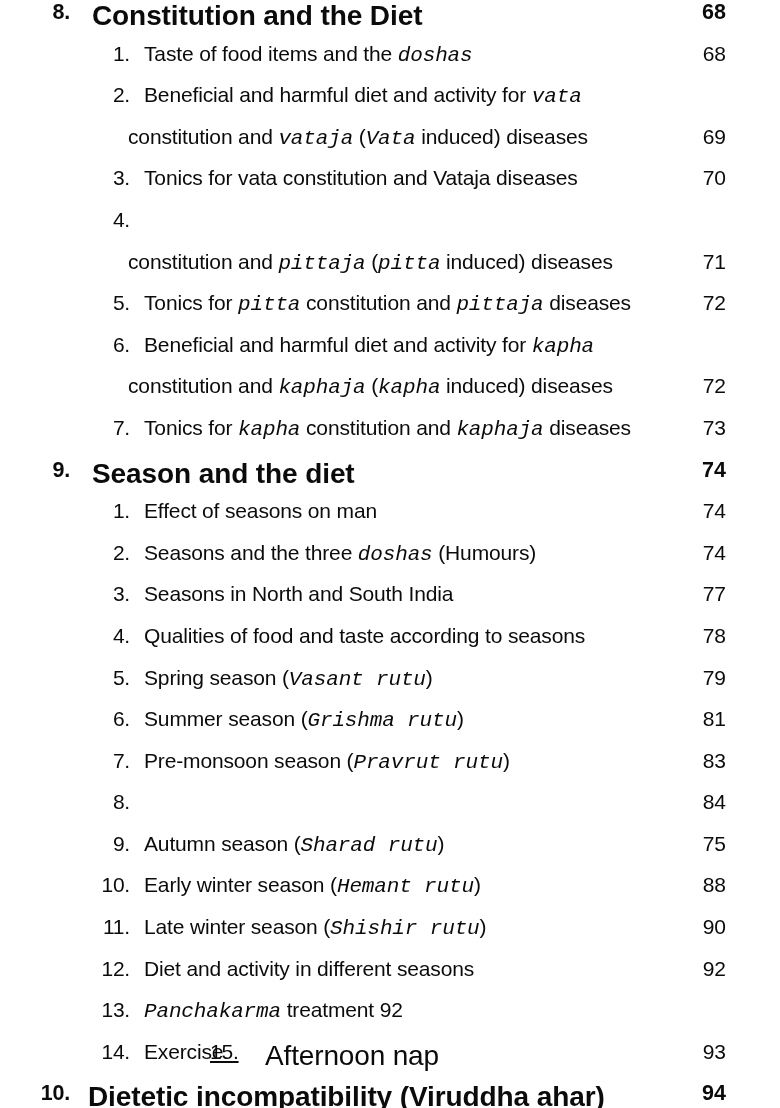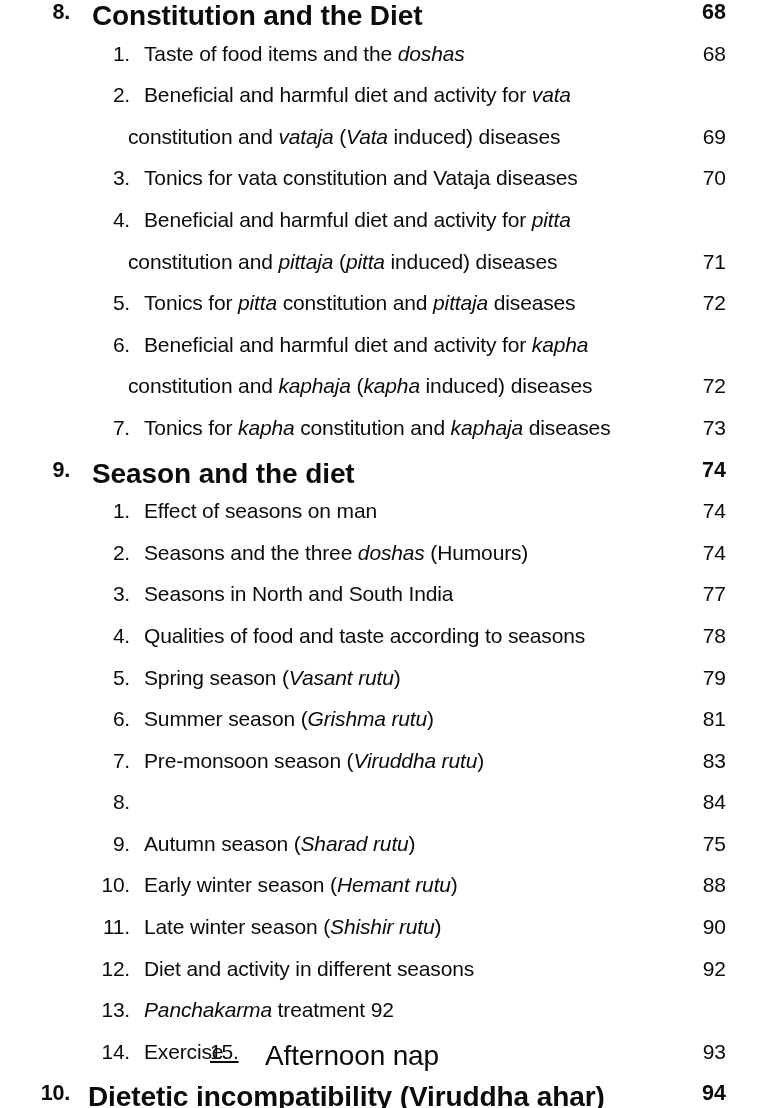--- a/index.html
+++ b/index.html
@@ -103,21 +103,21 @@
   }
   .sub-text-2 {
     position: absolute;
     left: 265px;
     font-size: 28px;
     letter-spacing: -0.15px;
     white-space: nowrap;
   }
 
   i { font-style: italic; }
-  .it { font-style: italic; }
+  .it { font-style: italic; font-family: Liberation Mono, monospace; }
 </style>
 </head>
 <body>
 
 <div class="page">
   <div id="toc-root">
       <div class="line">
         <span class="chap-num">8.</span>
         <span class="chap-title">Constitution and the Diet</span>
         <span class="chap-page">68</span>
@@ -135,21 +135,20 @@
         <span class="sub-text cont">constitution and <i class="it">vataja</i> (<i class="it">Vata</i> induced) diseases</span>
         <span class="sub-page">69</span>
       </div>
       <div class="line">
         <span class="sub-num">3.</span>
         <span class="sub-text">Tonics for vata constitution and Vataja diseases</span>
         <span class="sub-page">70</span>
       </div>
       <div class="line">
         <span class="sub-num">4.</span>
-        <span class="sub-text">Beneficial and harmful diet and activity for <i class="it">pitta</i></span>
       </div>
       <div class="line">
         <span class="sub-text cont">constitution and <i class="it">pittaja</i> (<i class="it">pitta</i> induced) diseases</span>
         <span class="sub-page">71</span>
       </div>
       <div class="line">
         <span class="sub-num">5.</span>
         <span class="sub-text">Tonics for <i class="it">pitta</i> constitution and <i class="it">pittaja</i> diseases</span>
         <span class="sub-page">72</span>
       </div>
@@ -196,21 +195,21 @@
         <span class="sub-text">Spring season (<i class="it">Vasant rutu</i>)</span>
         <span class="sub-page">79</span>
       </div>
       <div class="line">
         <span class="sub-num">6.</span>
         <span class="sub-text">Summer season (<i class="it">Grishma rutu</i>)</span>
         <span class="sub-page">81</span>
       </div>
       <div class="line">
         <span class="sub-num">7.</span>
-        <span class="sub-text">Pre-monsoon season (<i class="it">Viruddha rutu</i>)</span>
+        <span class="sub-text">Pre-monsoon season (<i class="it">Pravrut rutu</i>)</span>
         <span class="sub-page">83</span>
       </div>
       <div class="line">
         <span class="sub-num">8.</span>
         <span class="sub-page">84</span>
       </div>
       <div class="line">
         <span class="sub-num">9.</span>
         <span class="sub-text">Autumn season (<i class="it">Sharad rutu</i>)</span>
         <span class="sub-page">75</span>

